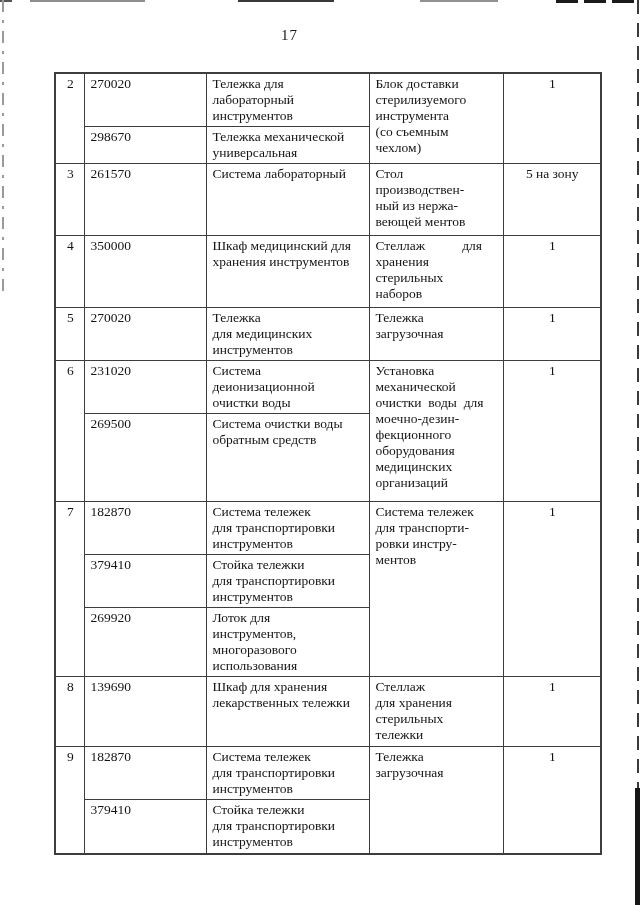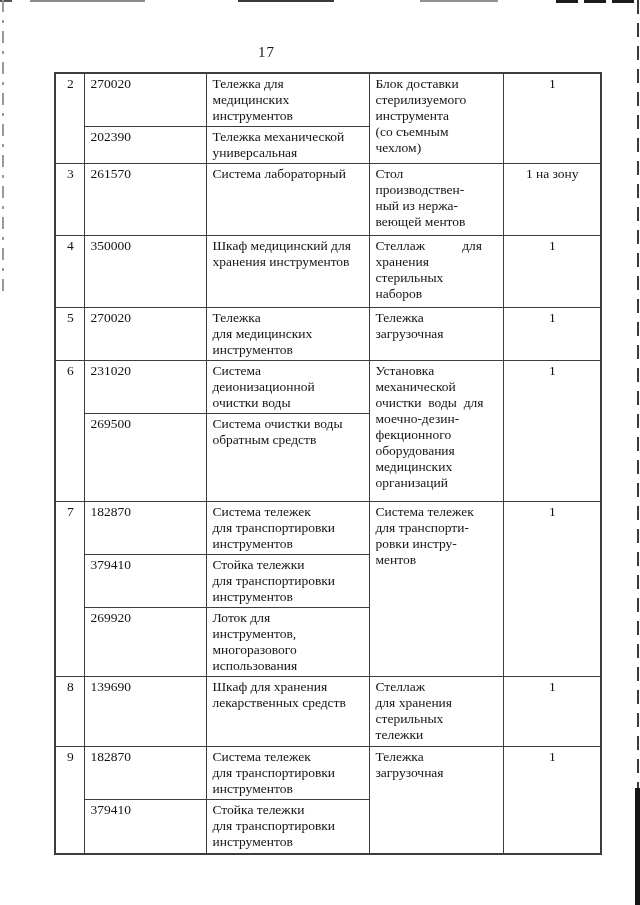--- a/index.html
+++ b/index.html
@@ -7,24 +7,24 @@
     position: relative;
     width: 640px;
     height: 905px;
     background: #ffffff;
     overflow: hidden;
     font-family: "Liberation Serif", "DejaVu Serif", serif;
     color: #141414;
   }
   .page-number {
     position: absolute;
-    top: 44px;
+    top: 27px;
     left: 258px;
     width: 40px;
-    text-align: left;
+    text-align: right;
     font-size: 15px;
     letter-spacing: 1px;
   }
   table.equip {
     position: absolute;
     left: 54px;
     top: 72px;
     width: 547px;
     border-collapse: collapse;
     table-layout: fixed;
@@ -87,44 +87,44 @@
       <col style="width:163px">
       <col style="width:134px">
       <col style="width:98px">
     </colgroup>
     <tbody>
 
       <tr style="height:49px">
         <td class="c-num" rowspan="2">2</td>
         <td>270020</td>
         <td>Тележка для
-медицинских
+лабораторный
 инструментов</td>
         <td rowspan="2">Блок доставки
 стерилизуемого
 инструмента
 (со съемным
 чехлом)</td>
         <td class="c-qty" rowspan="2">1</td>
       </tr>
       <tr style="height:36px">
-        <td>202390</td>
+        <td>298670</td>
         <td>Тележка механической
 универсальная</td>
       </tr>
 
       <tr style="height:72px">
         <td class="c-num">3</td>
         <td>261570</td>
         <td>Система лабораторный</td>
         <td>Стол
 производствен-
 ный из нержа-
 веющей ментов</td>
-        <td class="c-qty">1 на зону</td>
+        <td class="c-qty">5 на зону</td>
       </tr>
 
       <tr style="height:72px">
         <td class="c-num">4</td>
         <td>350000</td>
         <td>Шкаф медицинский для
 хранения инструментов</td>
         <td>Стеллаж           для
 хранения
 стерильных
@@ -188,21 +188,21 @@
         <td>Лоток для
 инструментов,
 многоразового
 использования</td>
       </tr>
 
       <tr style="height:70px">
         <td class="c-num">8</td>
         <td>139690</td>
         <td>Шкаф для хранения
-лекарственных средств</td>
+лекарственных тележки</td>
         <td>Стеллаж
 для хранения
 стерильных
 тележки</td>
         <td class="c-qty">1</td>
       </tr>
 
       <tr style="height:53px">
         <td class="c-num" rowspan="2">9</td>
         <td>182870</td>

